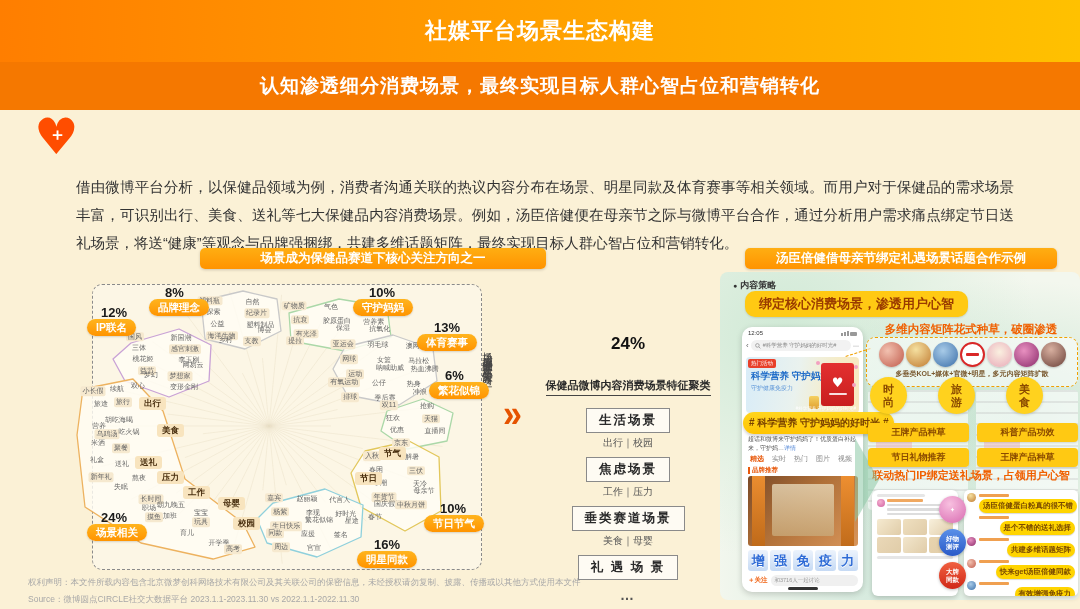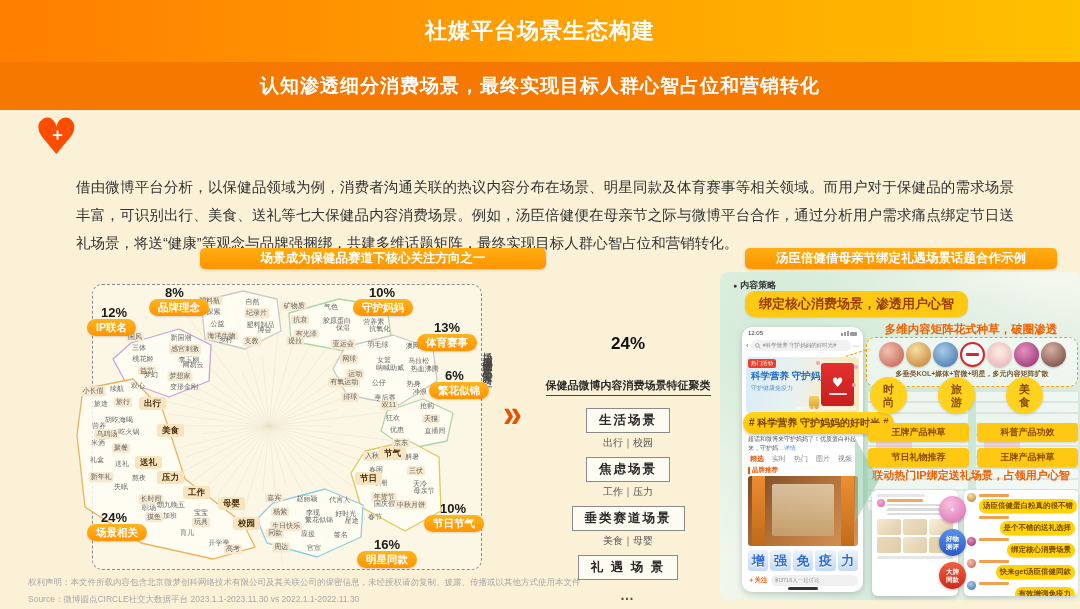--- a/index.html
+++ b/index.html
@@ -485,21 +485,21 @@
           <span class="c-ava" style="background: rgb(255, 255, 255);"></span>
           <span class="c-right">
             <span class="nm"></span>
             <span class="cm-pill">是个不错的送礼选择</span>
           </span>
         </div>
         <div class="c-row">
           <span class="c-ava" style="background: radial-gradient(circle at 40% 35%, rgb(232, 144, 192), rgb(138, 42, 106));"></span>
           <span class="c-right">
             <span class="nm"></span>
-            <span class="cm-pill">绑定核心消费场景</span>
+            <span class="cm-pill">共建多维话题矩阵</span>
           </span>
         </div>
         <div class="c-row">
           <span class="c-ava" style="background: radial-gradient(circle at 35% 35%, rgb(242, 193, 176), rgb(192, 90, 74));"></span>
           <span class="c-right">
             <span class="nm"></span>
             <span class="cm-pill">快来get汤臣倍健同款</span>
           </span>
         </div>
         <div class="c-row">

